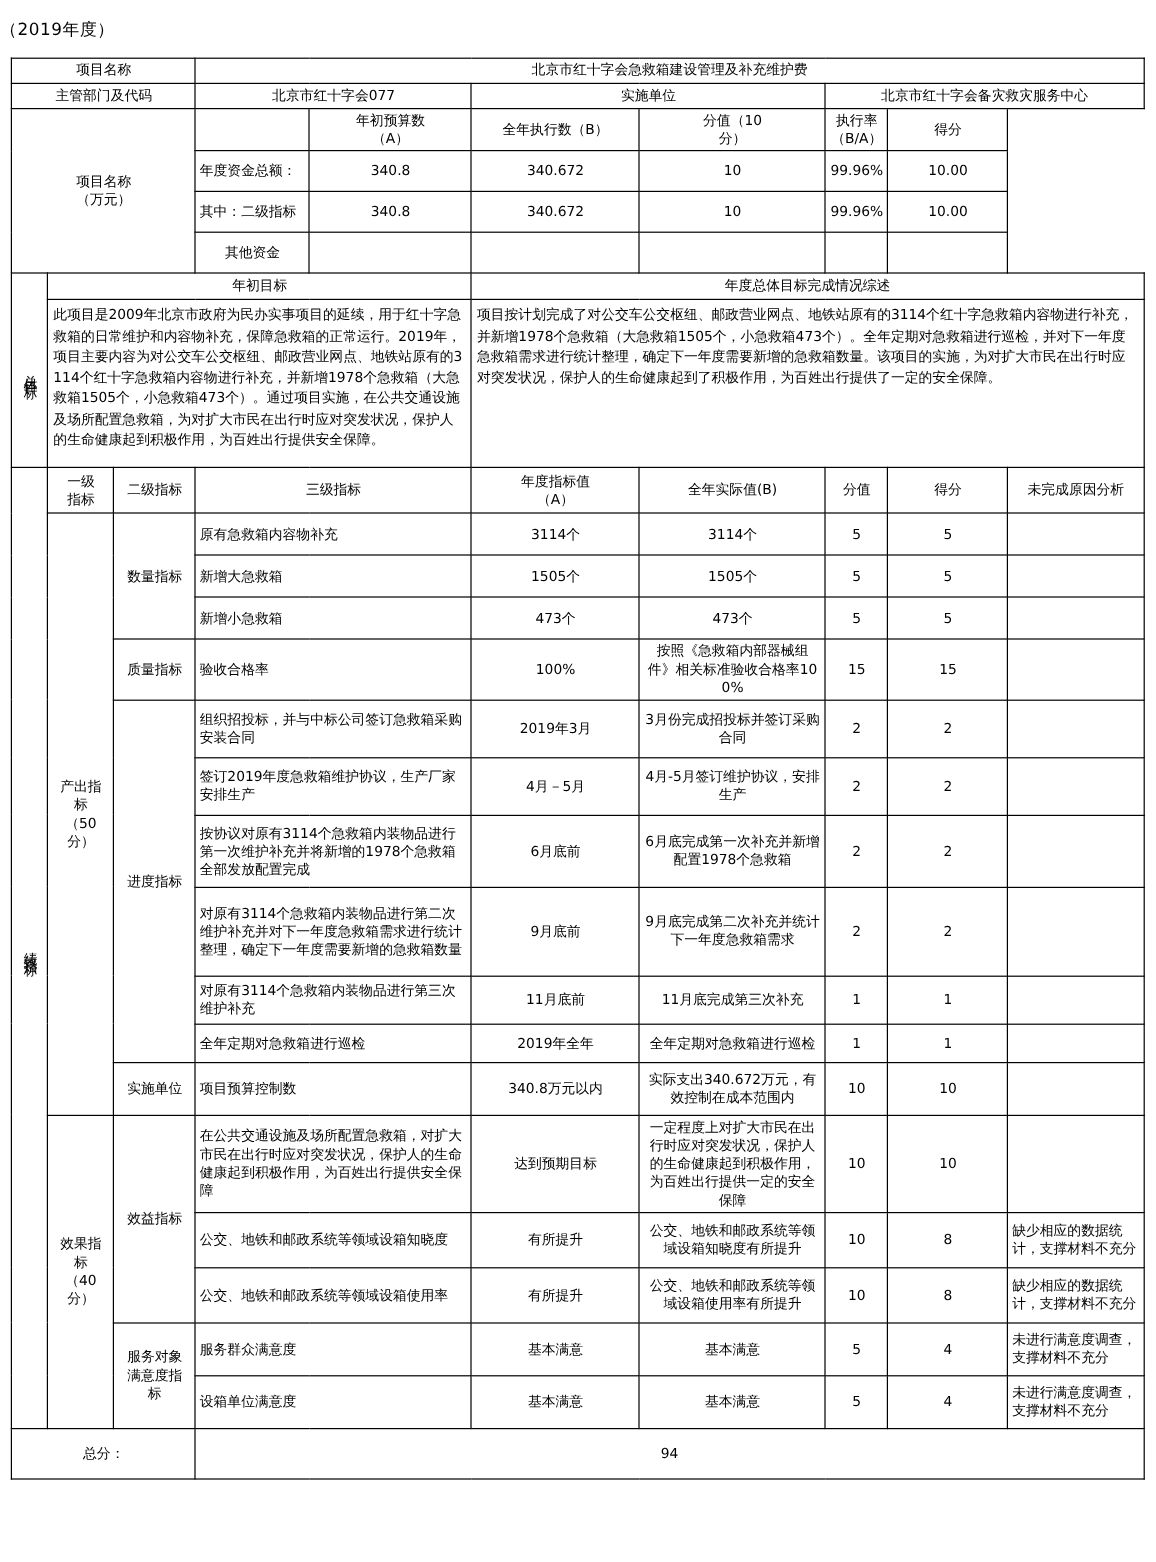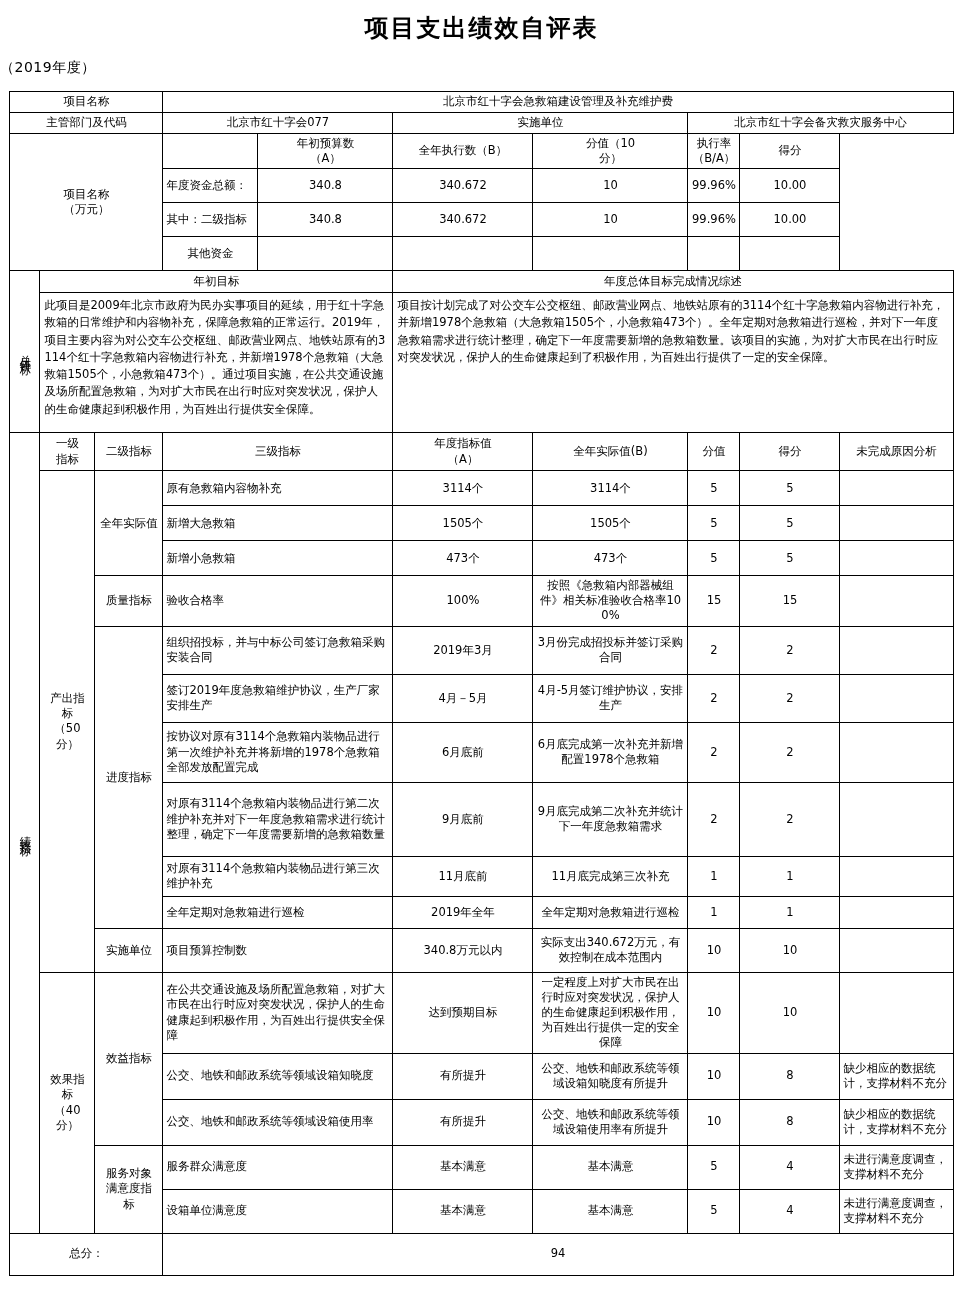--- a/index.html
+++ b/index.html
@@ -70,21 +70,20 @@
     min-height: 20px;
   }
   .blk { display: block; }
   .lh-tight { line-height: 1.3; }
 </style>
 </head>
 <body>
 
 <div class="page">
 
-  <div class="doc-title">项目支出绩效自评表</div>
   <div class="doc-subtitle">（2019年度）</div>
 
   <table class="main">
     <colgroup>
       <col style="width:30px">
       <col style="width:55px">
       <col style="width:68px">
       <col style="width:95px">
       <col style="width:135px">
       <col style="width:140px">
@@ -192,21 +191,21 @@
         <td class="c">未完成原因分析</td>
       </tr>
 
       <tr>
         <td class="c lh-tight" rowspan="11">
           <span class="blk">产出指</span>
             <span class="blk">标</span>
             <span class="blk">（50</span>
             <span class="blk">分）</span>
         </td>
-        <td class="c" rowspan="3">全年实际值</td>
+        <td class="c" rowspan="3">数量指标</td>
         <td class="l pad-l" colspan="2" style="height:35px">原有急救箱内容物补充</td>
         <td class="c">3114个</td>
         <td class="c">3114个</td>
         <td class="c">5</td>
         <td class="c">5</td>
         <td class="l pad-l"></td>
       </tr>
 
       <tr>
         <td class="l pad-l" colspan="2" style="height:35px">新增大急救箱</td>

